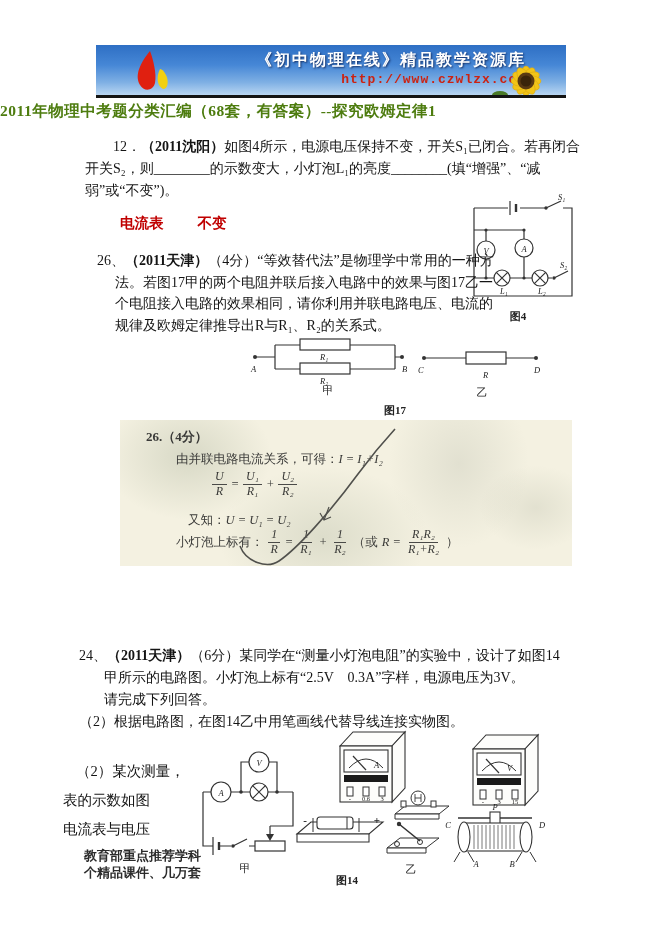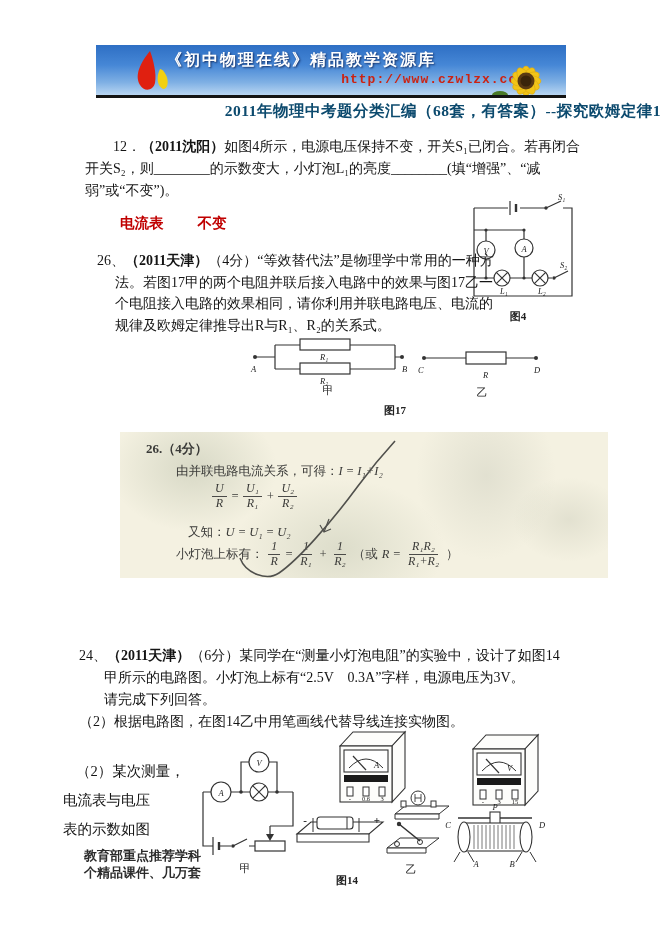--- a/index.html
+++ b/index.html
@@ -2,29 +2,29 @@
 <html><head>
 <meta charset="utf-8">
 <style>
   html,body{margin:0;padding:0;}
   .page{position:relative;width:661px;height:935px;background:#ffffff;overflow:hidden;
         font-family:"Liberation Serif","DejaVu Serif",serif;color:#141414;}
   
   .banner{position:absolute;left:96px;top:45px;width:470px;height:50px;
           background:linear-gradient(180deg,#2e6fc4 0%,#4687d6 40%,#7fb0e4 75%,#b9d6f2 100%);
           border-bottom:3px solid #141414;overflow:hidden;}
-  .banner-title{position:absolute;left:70px;right:40px;top:5px;text-align:left;color:#ffffff;
+  .banner-title{position:absolute;left:70px;right:40px;top:5px;text-align:right;color:#ffffff;
           font-weight:bold;font-size:16px;letter-spacing:2px;text-shadow:1px 1px 2px rgba(10,30,80,.85);}
   .banner-url{position:absolute;left:70px;right:40px;top:27px;text-align:right;color:#cc2211;
           font-family:"Liberation Mono","DejaVu Sans Mono",monospace;font-size:13px;font-weight:bold;letter-spacing:1px;}
   .logo{position:absolute;left:32px;top:4px;}
   .sunflower{position:absolute;right:6px;bottom:-6px;}
   
-  .doc-title{position:absolute;left:0;top:101px;width:100%;text-align:right;
-          font-size:15.5px;font-weight:bold;color:#0c4a6e;letter-spacing:.5px;}
+  .doc-title{position:absolute;left:0;top:101px;width:100%;text-align:left;
+          font-size:15.5px;font-weight:bold;color:#4d7c0f;letter-spacing:.5px;}
   
   .para{position:absolute;font-size:14px;line-height:22px;color:#141414;}
   .tag{font-weight:bold;}
   .q12{left:85px;top:136px;width:495px;text-indent:28px;}
   .answer12{position:absolute;left:120px;top:214px;color:#c00000;font-weight:bold;font-size:14.5px;}
   .answer12 .a2{margin-left:34px;}
   .q26{left:85px;top:250px;width:380px;padding-left:30px;text-indent:-18px;line-height:21.5px;}
   .q24{left:54px;top:645px;width:512px;}
   .q24 .p1{padding-left:50px;text-indent:-25px;margin:0;}
   .q24 .p2{margin:0 0 0 50px;}
@@ -32,21 +32,21 @@
   .q24p2{left:63px;top:757px;width:130px;font-size:14.5px;line-height:29px;}
   .q24p2 .ind{text-indent:13px;}
   .watermark{position:absolute;left:84px;top:847px;font-size:13px;line-height:17px;
           font-weight:bold;color:#2b2b2b;font-family:"Liberation Sans","DejaVu Sans",sans-serif;}
   
   .figsvg{position:absolute;}
   .figsvg text{fill:#222;font-family:"Liberation Serif","DejaVu Serif",serif;}
   .cap{font-weight:bold;font-size:11px;}
   .lbl{font-style:italic;font-size:8.5px;}
   
-  .scan{position:absolute;left:120px;top:432px;width:488px;height:146px;
+  .scan{position:absolute;left:120px;top:420px;width:452px;height:146px;
         background-color:#f4f1e1;
         background-image:
           radial-gradient(ellipse 120px 90px at 15% 25%, rgba(150,160,135,.30), transparent 70%),
           radial-gradient(ellipse 150px 100px at 45% 80%, rgba(150,160,135,.25), transparent 70%),
           radial-gradient(ellipse 100px 120px at 75% 30%, rgba(160,165,150,.22), transparent 70%),
           radial-gradient(ellipse 80px 60px at 92% 60%, rgba(155,160,140,.20), transparent 70%);
         font-size:12.5px;color:#3a3a38;font-family:Liberation Serif, serif;}
   .scan .abs{position:absolute;white-space:nowrap;}
   .s-header{left:26px;top:8px;font-weight:bold;font-size:13px;}
   .s-line1{left:56px;top:31px;}
@@ -221,22 +221,22 @@
   </div>
 
   <div class="para q24">
     <p class="p1"><span>24、</span><span class="tag">（2011天津）</span><span>（6分）某同学在“测量小灯泡电阻”的实验中，设计了如图14甲所示的电路图。小灯泡上标有“2.5V　0.3A”字样，电源电压为3V。</span></p>
     <p class="p2">请完成下列回答。</p>
     <p class="p3">（2）根据电路图，在图14乙中用笔画线代替导线连接实物图。</p>
   </div>
 
   <div class="para q24p2">
     <div class="ind">（2）某次测量，</div>
+    <div>表的示数如图</div>
     <div>电流表与电压</div>
-    <div>表的示数如图</div>
   </div>
 
   <div class="watermark">
     <div>教育部重点推荐学科</div>
     <div>个精品课件、几万套</div>
   </div>
 
   <svg class="figsvg" style="left:185px;top:718px;" width="420" height="177" viewBox="0 0 420 177">
 
     <g transform="translate(10,28)">

